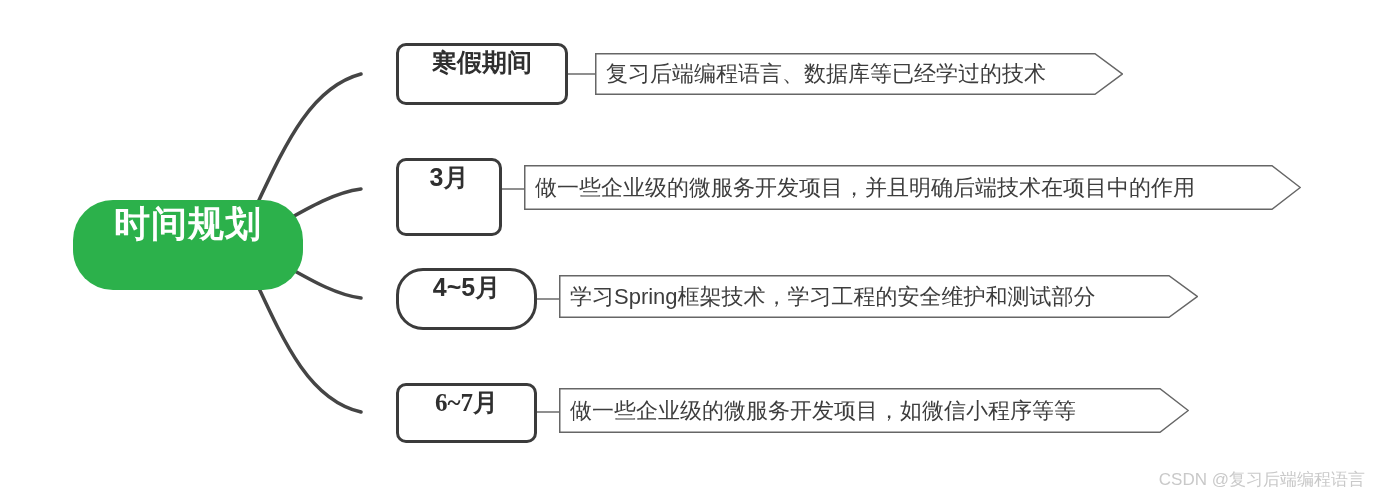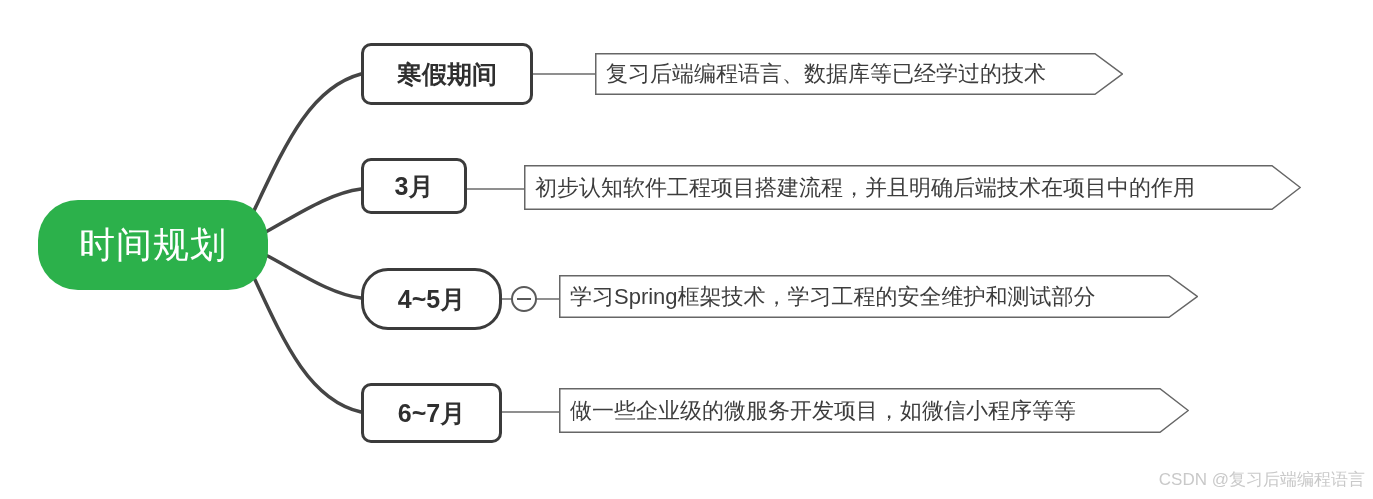--- a/index.html
+++ b/index.html
@@ -4,39 +4,39 @@
 <style>
   html,body{margin:0;padding:0;background:#ffffff;}
   .canvas{
     position:relative;
     width:1373px;height:499px;
     background:#ffffff;
     font-family:"Liberation Sans","DejaVu Sans",sans-serif;
     overflow:hidden;
   }
   .links{position:absolute;left:0;top:0;}
-  .node{position:absolute;box-sizing:border-box;display:flex;align-items:center;justify-content:center;}
+  .node{position:absolute;box-sizing:border-box;display:flex;align-items:flex-start;justify-content:center;margin-left:35px;}
   .root-node{
     left:38px;top:200px;width:230px;height:90px;
     background:var(--root-green,#2CB14B);
     border-radius:40px;
-    color:#ffffff;font-size:36px;font-weight:normal;letter-spacing:1px;
+    color:#ffffff;font-size:36px;font-weight:bold;letter-spacing:1px;
     z-index:3;
   }
   .branch-node{
     background:#ffffff;
     border:3.5px solid var(--branch-border,#3B3B3B);
     border-radius:10px;
     color:#2F2F2F;font-size:25px;font-weight:bold;
     z-index:3;
   }
   .branch-1{left:361px;top:43px;width:172px;height:62px;}
-  .branch-2{left:361px;top:158px;width:106px;height:56px;}
+  .branch-2{left:361px;top:158px;width:106px;height:78px;}
   .branch-3{left:361px;top:268px;width:141px;height:62px;border-radius:27px;}
-  .branch-4{left:361px;top:383px;width:141px;height:60px;}
+  .branch-4{left:361px;top:383px;width:141px;height:60px;font-family:Liberation Serif, serif;}
   .leaf-node{position:absolute;z-index:2;}
   .leaf-node svg{position:absolute;left:0;top:0;}
   .leaf-label{
     position:absolute;left:11px;top:0;height:100%;
     display:flex;align-items:center;
     color:#3D3D3D;font-size:22px;white-space:nowrap;
   }
   .leaf-1{left:595px;top:53px;width:528px;height:42px;font-family:Liberation Mono, monospace;}
   .leaf-2{left:524px;top:165px;width:777px;height:45px;}
   .leaf-3{left:559px;top:275px;width:639px;height:43px;}
@@ -92,21 +92,21 @@
   <div class="leaf-node leaf-1">
     <svg width="528" height="42" viewBox="0 0 528 42">
       <polygon class="leaf-shape" points="0.75,0.75 500,0.75 527.25,21 500,41.25 0.75,41.25"></polygon>
     </svg>
     <span class="leaf-label">复习后端编程语言、数据库等已经学过的技术</span>
   </div>
   <div class="leaf-node leaf-2">
     <svg width="777" height="45" viewBox="0 0 777 45">
       <polygon class="leaf-shape" points="0.75,0.75 748,0.75 776.25,22.5 748,44.25 0.75,44.25"></polygon>
     </svg>
-    <span class="leaf-label">初步认知软件工程项目搭建流程，并且明确后端技术在项目中的作用</span>
+    <span class="leaf-label">做一些企业级的微服务开发项目，并且明确后端技术在项目中的作用</span>
   </div>
   <div class="leaf-node leaf-4">
     <svg width="630" height="45" viewBox="0 0 630 45">
       <polygon class="leaf-shape" points="0.75,0.75 601,0.75 629.25,22.5 601,44.25 0.75,44.25"></polygon>
     </svg>
     <span class="leaf-label">做一些企业级的微服务开发项目，如微信小程序等等</span>
   </div>
   <div class="leaf-node leaf-3">
     <svg width="639" height="43" viewBox="0 0 639 43">
       <polygon class="leaf-shape" points="0.75,0.75 610,0.75 638.25,21.5 610,42.25 0.75,42.25"></polygon>

